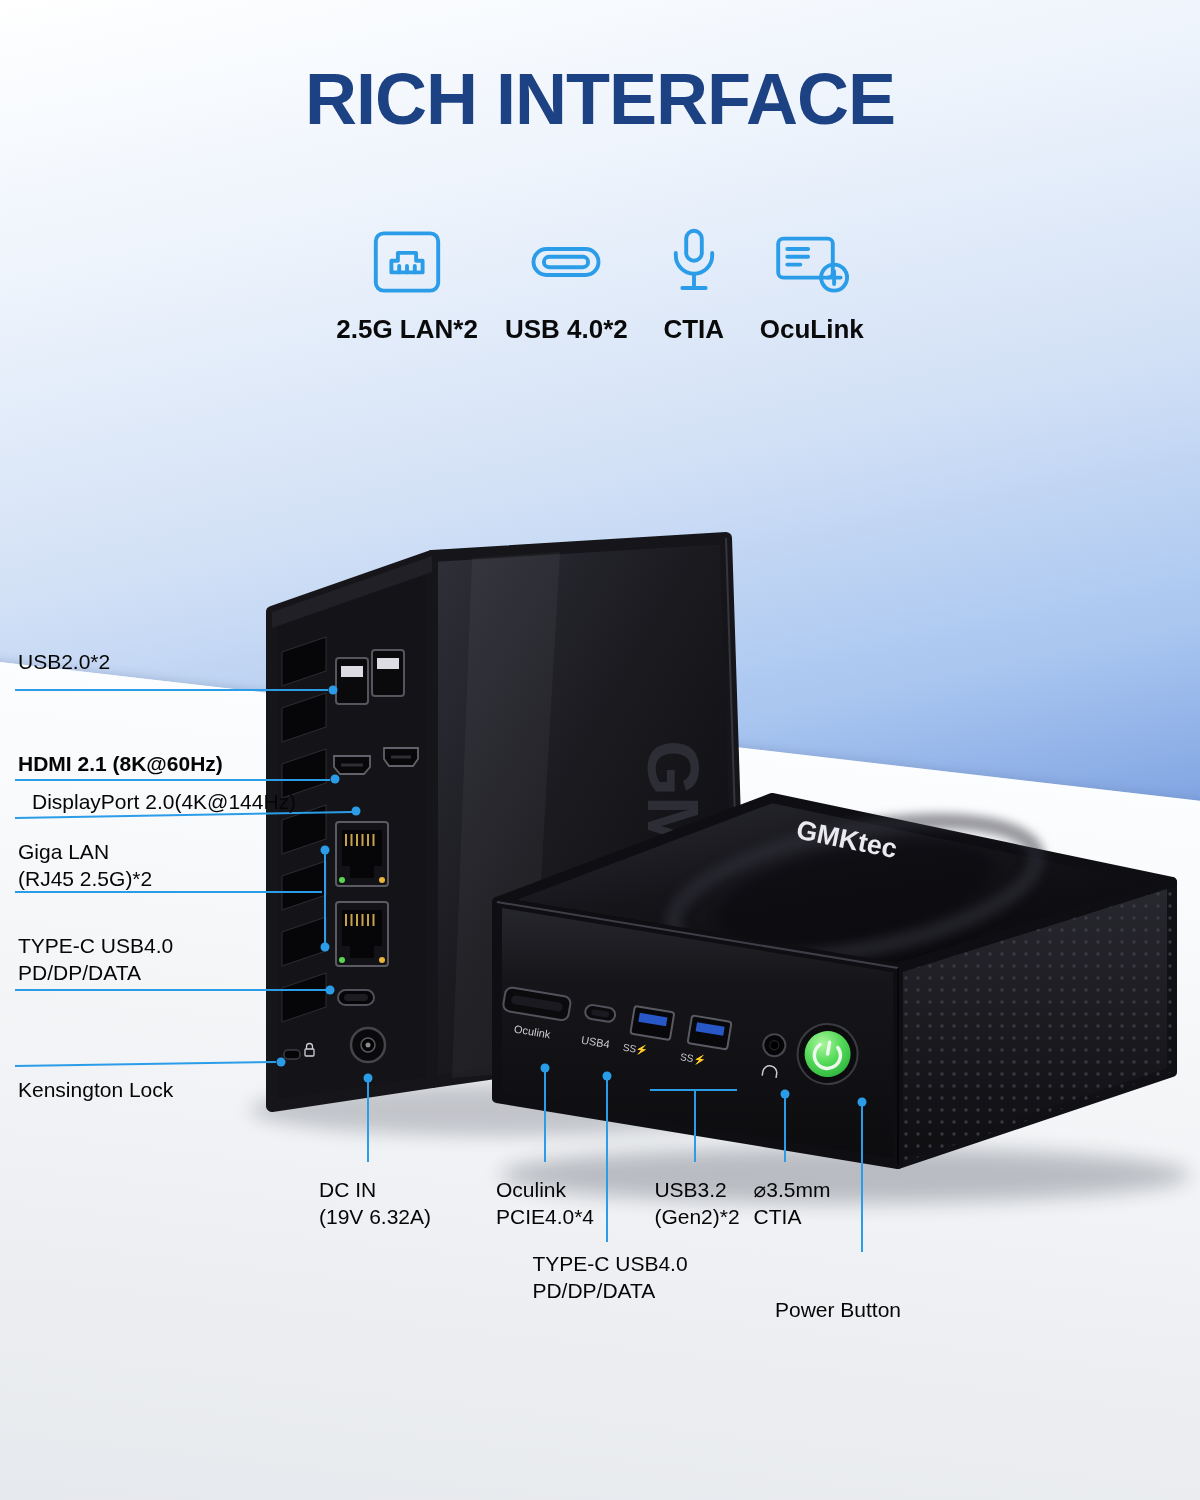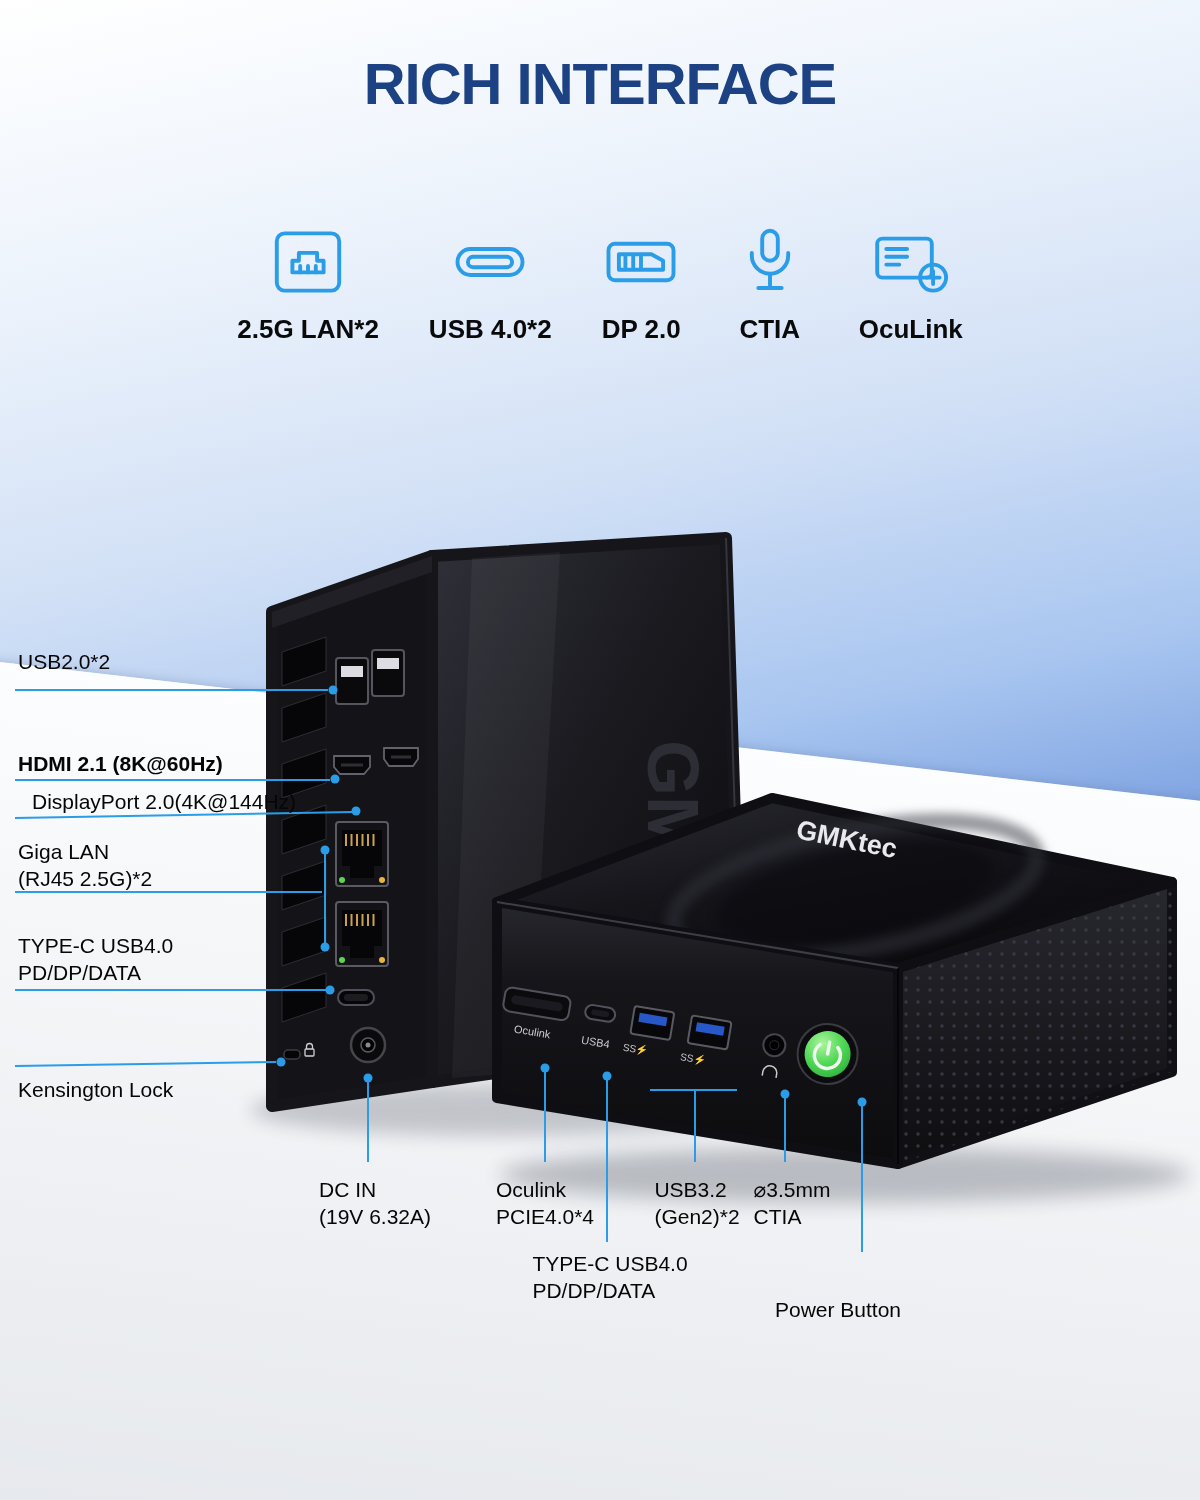--- a/index.html
+++ b/index.html
@@ -8,30 +8,30 @@
     font-family:"Liberation Sans",sans-serif;
     background:linear-gradient(168deg,#ffffff 0%,#eef4fc 16%,#d3e1f6 34%,#a9c6f0 50%,#7399de 64%,#4a7bd0 76%,#3a6ec6 100%);
   }
   .bg-table{
     position:absolute;left:-120px;top:648px;width:1560px;height:1150px;
     background:linear-gradient(180deg,#fcfdfe 0%,#eef0f3 45%,#dfe2e7 100%);
     transform:rotate(6.6deg);transform-origin:0 0;
     box-shadow:0 -2px 8px rgba(90,110,150,.25);
   }
   .title{
-    position:absolute;top:50px;left:0;right:0;text-align:center;
-    font-size:58px;font-weight:bold;letter-spacing:-1px;color:#1c4284;
+    position:absolute;top:58px;left:0;right:0;text-align:center;
+    font-size:72px;font-weight:bold;letter-spacing:-1px;color:#1c4284;
   }
   .subtitle{
     position:absolute;top:143px;left:0;right:0;text-align:center;
     font-size:34px;color:#0b0b0b;
   }
   .features{
     position:absolute;top:228px;left:0;right:0;
-    display:flex;justify-content:center;align-items:flex-end;gap:50px;
+    display:flex;justify-content:center;align-items:flex-end;gap:27px;
   }
   .feature{display:flex;flex-direction:column;align-items:center;gap:18px;}
   .feature svg{display:block;}
   .feature-label{font-size:26px;font-weight:bold;color:#0a0a0a;white-space:nowrap;}
   .scene{position:absolute;left:0;top:0;}
   .scene text{font-family:"Liberation Sans",sans-serif;}
   .callout{
     position:absolute;font-size:21px;line-height:27px;color:#060606;
     white-space:pre-line;
   }
@@ -71,28 +71,20 @@
     </div>
     <div class="feature">
       <svg width="78" height="68" viewBox="0 0 60 52" fill="none" stroke="#2b9de8" stroke-width="3" stroke-linecap="round" stroke-linejoin="round">
         <rect x="5" y="16" width="50" height="20" rx="10"></rect>
         <rect x="13" y="22" width="34" height="8" rx="4"></rect>
       </svg>
       <div class="feature-label">USB 4.0*2</div>
     </div>
     <div class="feature">
       <svg width="78" height="68" viewBox="0 0 60 52" fill="none" stroke="#2b9de8" stroke-width="3" stroke-linecap="round" stroke-linejoin="round">
-        <rect x="5" y="12" width="50" height="28" rx="5"></rect>
-        <path d="M13,20 h25 l9,5 v7 h-34 z"></path>
-        <path d="M18,22 v8 M24,22 v8 M30,22 v8"></path>
-      </svg>
-      <div class="feature-label">DP 2.0</div>
-    </div>
-    <div class="feature">
-      <svg width="78" height="68" viewBox="0 0 60 52" fill="none" stroke="#2b9de8" stroke-width="3" stroke-linecap="round" stroke-linejoin="round">
         <rect x="24" y="2" width="12" height="23" rx="6"></rect>
         <path d="M16,19 v2 a14,14 0 0 0 28,0 v-2"></path>
         <path d="M30,36 v8 M21,46 h18"></path>
       </svg>
       <div class="feature-label">CTIA</div>
     </div>
     <div class="feature">
       <svg width="78" height="68" viewBox="0 0 60 52" fill="none" stroke="#2b9de8" stroke-width="3" stroke-linecap="round" stroke-linejoin="round">
         <rect x="4" y="8" width="42" height="30" rx="4"></rect>
         <path d="M11,16 h16 M11,22 h16 M11,28 h10"></path>

